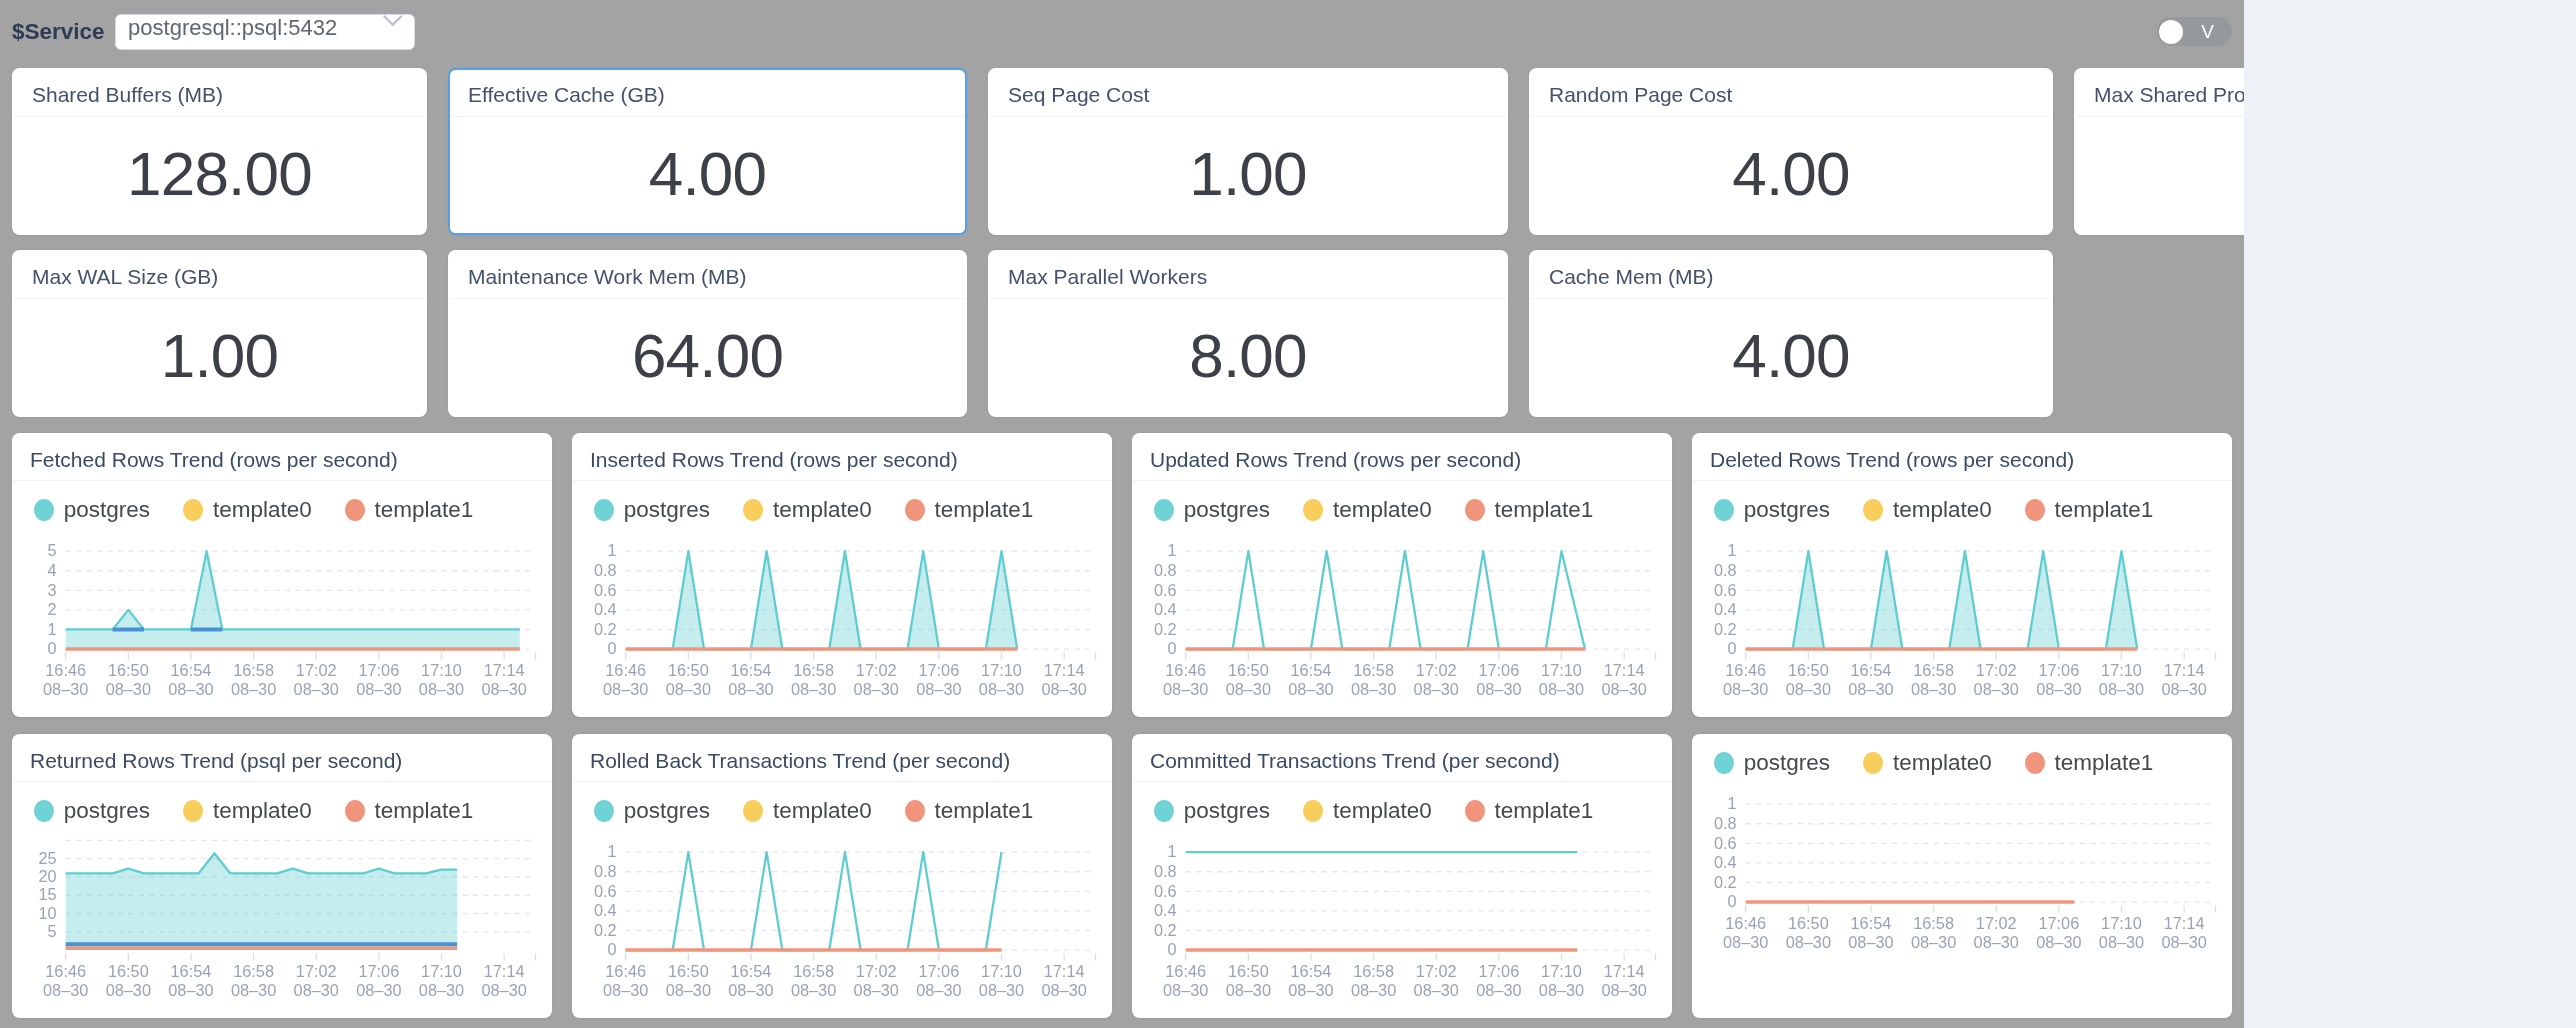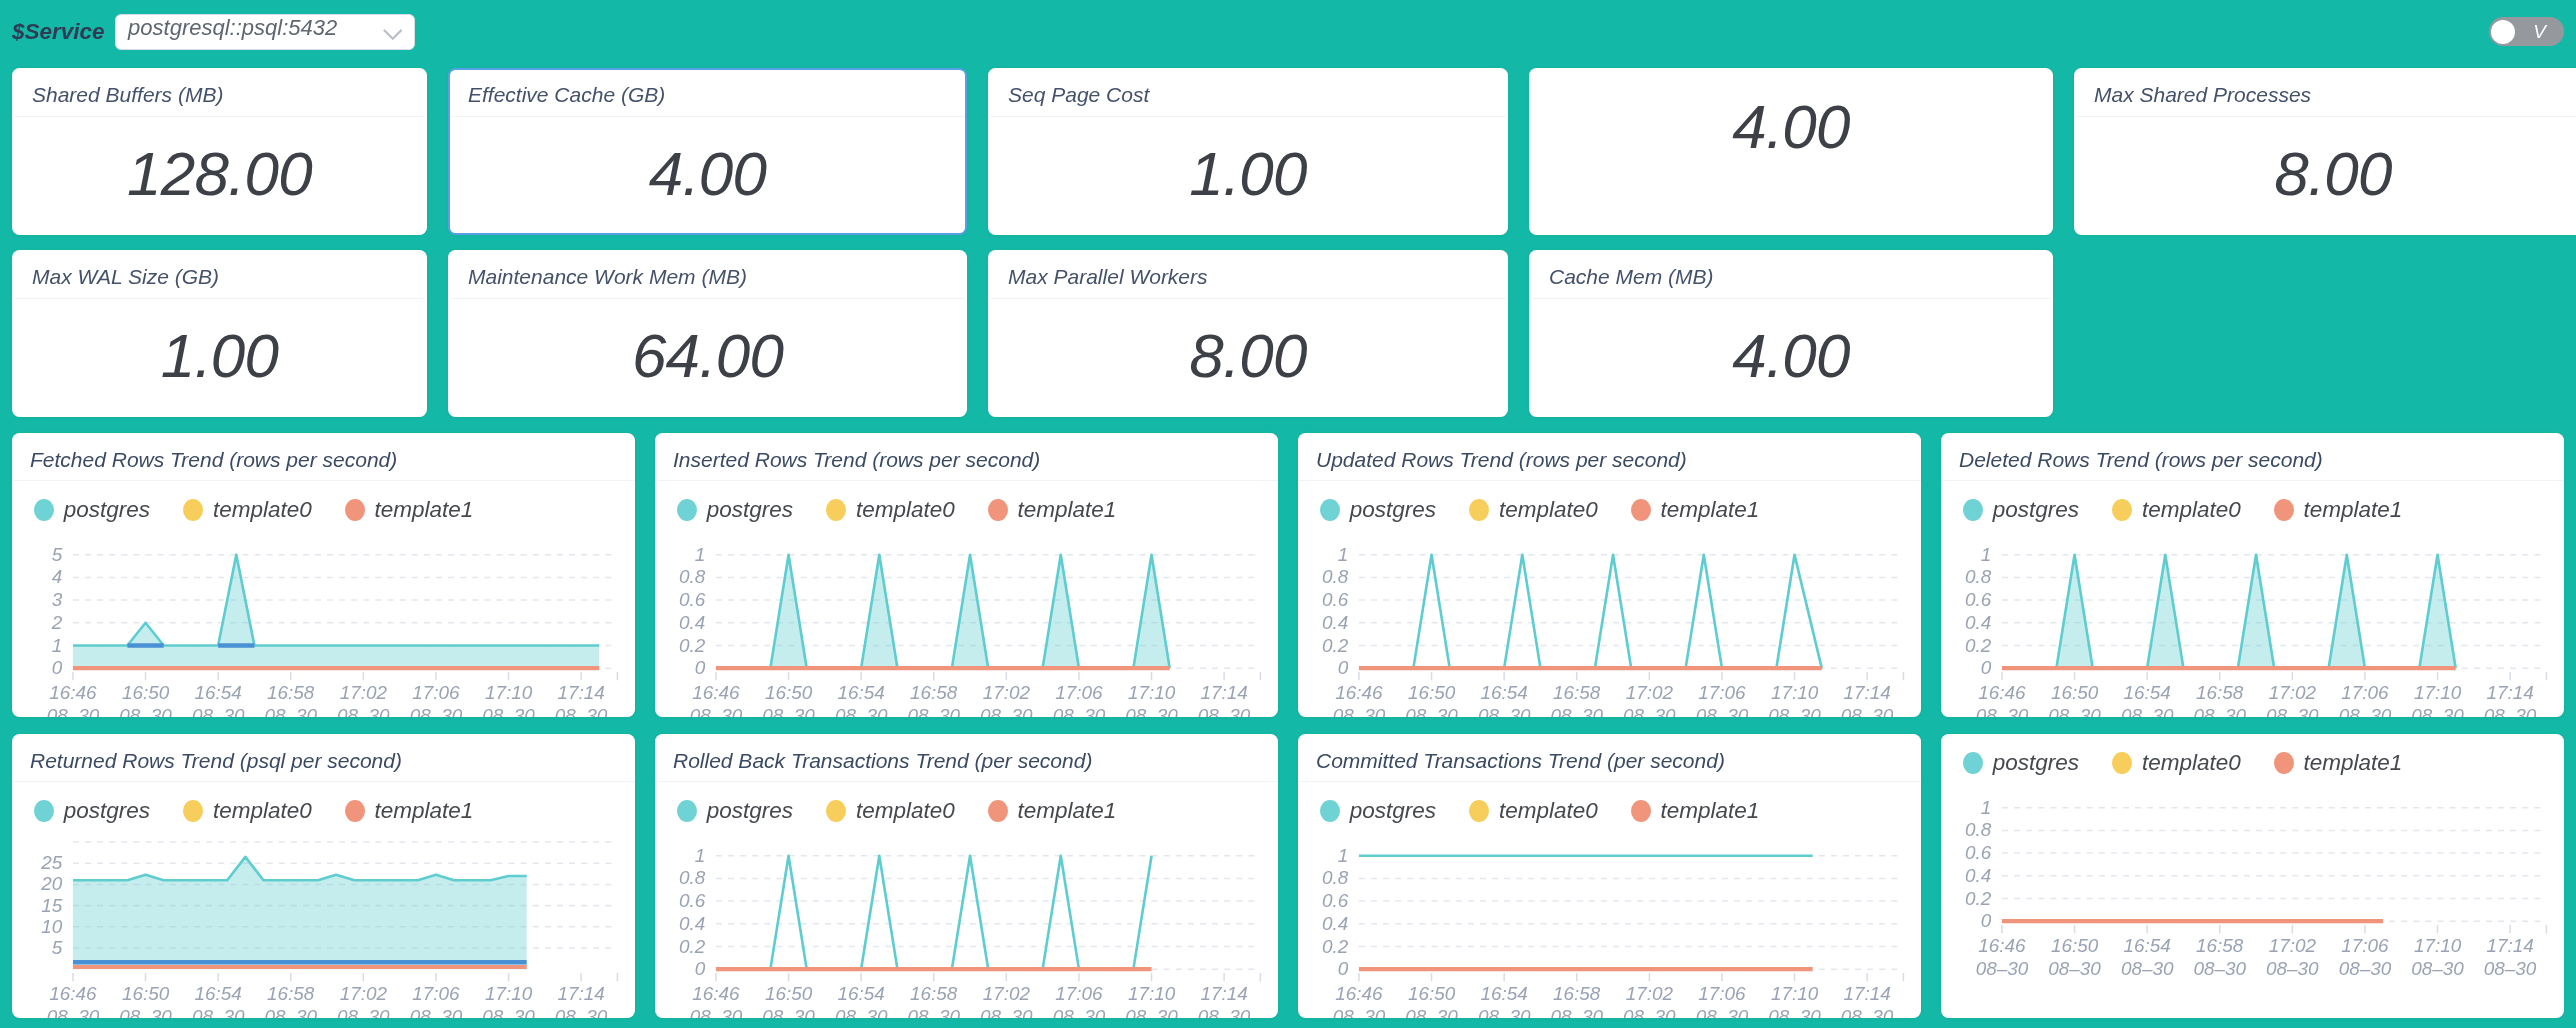--- a/index.html
+++ b/index.html
@@ -1,22 +1,22 @@
 <!DOCTYPE html>
 <html style="font-size:12px"><head>
 <meta charset="utf-8">
 <style>
   html,body{margin:0;padding:0;background:#eef1f6;font-family:"Liberation Sans","DejaVu Sans",sans-serif;}
-  .page{width:2576px;height:1029px;background:#14b8a6;overflow:hidden;position:relative;font-style:italic;}
+  .page{width:2244px;height:1029px;background:#a3a3a3;overflow:hidden;position:relative;}
 
   
   .topbar{display:flex;align-items:center;padding:10.5px 12px 0 12px;height:42px;}
   .svc-label{font-size:22.5px;font-weight:700;color:#2d3b55;margin-right:10.5px;}
-  .select{display:flex;align-items:flex-end;justify-content:space-between;width:300px;height:36px;
-          background:#fff;border:0.8px solid #d8dce4;border-radius:6px;padding:8px 12px;box-sizing:border-box;cursor:pointer;}
+  .select{display:flex;align-items:flex-start;justify-content:space-between;width:300px;height:36px;
+          background:#fff;border:0.8px solid #d8dce4;border-radius:6px;padding:0 12px;box-sizing:border-box;cursor:pointer;}
   .select-value{font-size:22px;color:#5f6670;}
   .chev{width:19.5px;height:12px;}
   .toggle{margin-left:auto;position:relative;width:75px;height:28.5px;border-radius:14.3px;background:#95989d;cursor:pointer;}
   .knob{position:absolute;left:2.3px;top:2.3px;width:24px;height:24px;border-radius:50%;background:#fff;}
   .tlabel{position:absolute;right:18px;top:3.8px;color:#fff;font-size:19px;}
 
   
   .stat-grid{display:grid;grid-template-columns:415px 519px 520px 524px 518px;gap:21px;margin:15px 12px 0 12px;}
   .stat-card{height:167px;background:#fff;border-radius:7.5px;border:2.3px solid rgba(0,0,0,0);
              box-shadow:0 0.8px 3px rgba(31,45,61,.06);box-sizing:border-box;cursor:pointer;}
@@ -78,20 +78,23 @@
   </div>
       <div class="stat-card">
     <div class="stat-head">
       <span class="stat-title">Seq Page Cost</span>
     </div>
     <div class="stat-body">
       <span class="stat-value">1.00</span>
     </div>
   </div>
       <div class="stat-card">
+    <div class="stat-head">
+      <span class="stat-title">Random Page Cost</span>
+    </div>
     <div class="stat-body">
       <span class="stat-value">4.00</span>
     </div>
   </div>
       <div class="stat-card">
     <div class="stat-head">
       <span class="stat-title">Max Shared Processes</span>
     </div>
     <div class="stat-body">
       <span class="stat-value">8.00</span>

